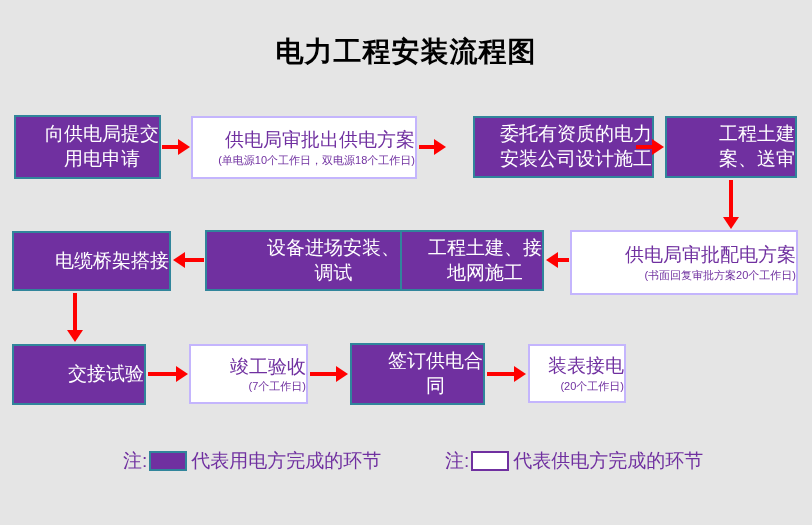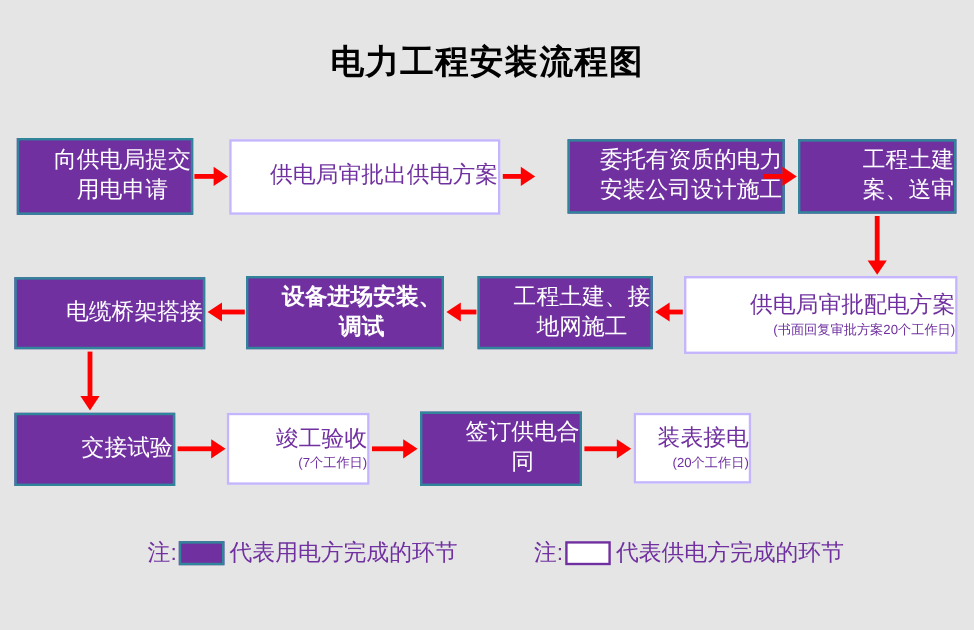--- a/index.html
+++ b/index.html
@@ -41,21 +41,21 @@
     border:2px solid #c4b5fd;
     color:#7030A0;
   }
   
   .n1{left:14px;top:115px;width:147px;height:64px;}
   .n2{left:191px;top:116px;width:226px;height:63px;}
   .n3{left:473px;top:116px;width:181px;height:62px;}
   .n4{left:665px;top:116px;width:132px;height:62px;}
   .n5{left:570px;top:230px;width:228px;height:65px;}
   .n6{left:398px;top:230px;width:146px;height:61px;}
-  .n7{left:205px;top:230px;width:165px;height:61px;font-weight:bold;}
+  .n7{left:205px;top:230px;width:197px;height:61px;}
   .n8{left:12px;top:231px;width:159px;height:60px;}
   .n9{left:12px;top:344px;width:134px;height:61px;}
   .n10{left:189px;top:344px;width:119px;height:60px;}
   .n11{left:350px;top:343px;width:135px;height:62px;}
   .n12{left:528px;top:344px;width:98px;height:59px;}
 
   
   .arrow-h{position:absolute;height:16px;}
   .arrow-h .shaft{position:absolute;top:6px;height:4px;background:#FF0000;}
   .arrow-h .head{position:absolute;top:0;width:0;height:0;
@@ -105,20 +105,21 @@
     <div class="node-title">向供电局提交
 用电申请</div>
   </div>
   <div class="arrow-h arrow-right a1">
       <div class="shaft"></div>
       <div class="head"></div>
     </div>
 
   <div class="node white n2">
     <div class="node-title">供电局审批出供电方案</div>
+    <div class="node-sub">(单电源10个工作日，双电源18个工作日)</div>
   </div>
   <div class="arrow-h arrow-right a2">
       <div class="shaft"></div>
       <div class="head"></div>
     </div>
 
   <div class="node purple n3">
     <div class="node-title">委托有资质的电力
 安装公司设计施工</div>
   </div>

